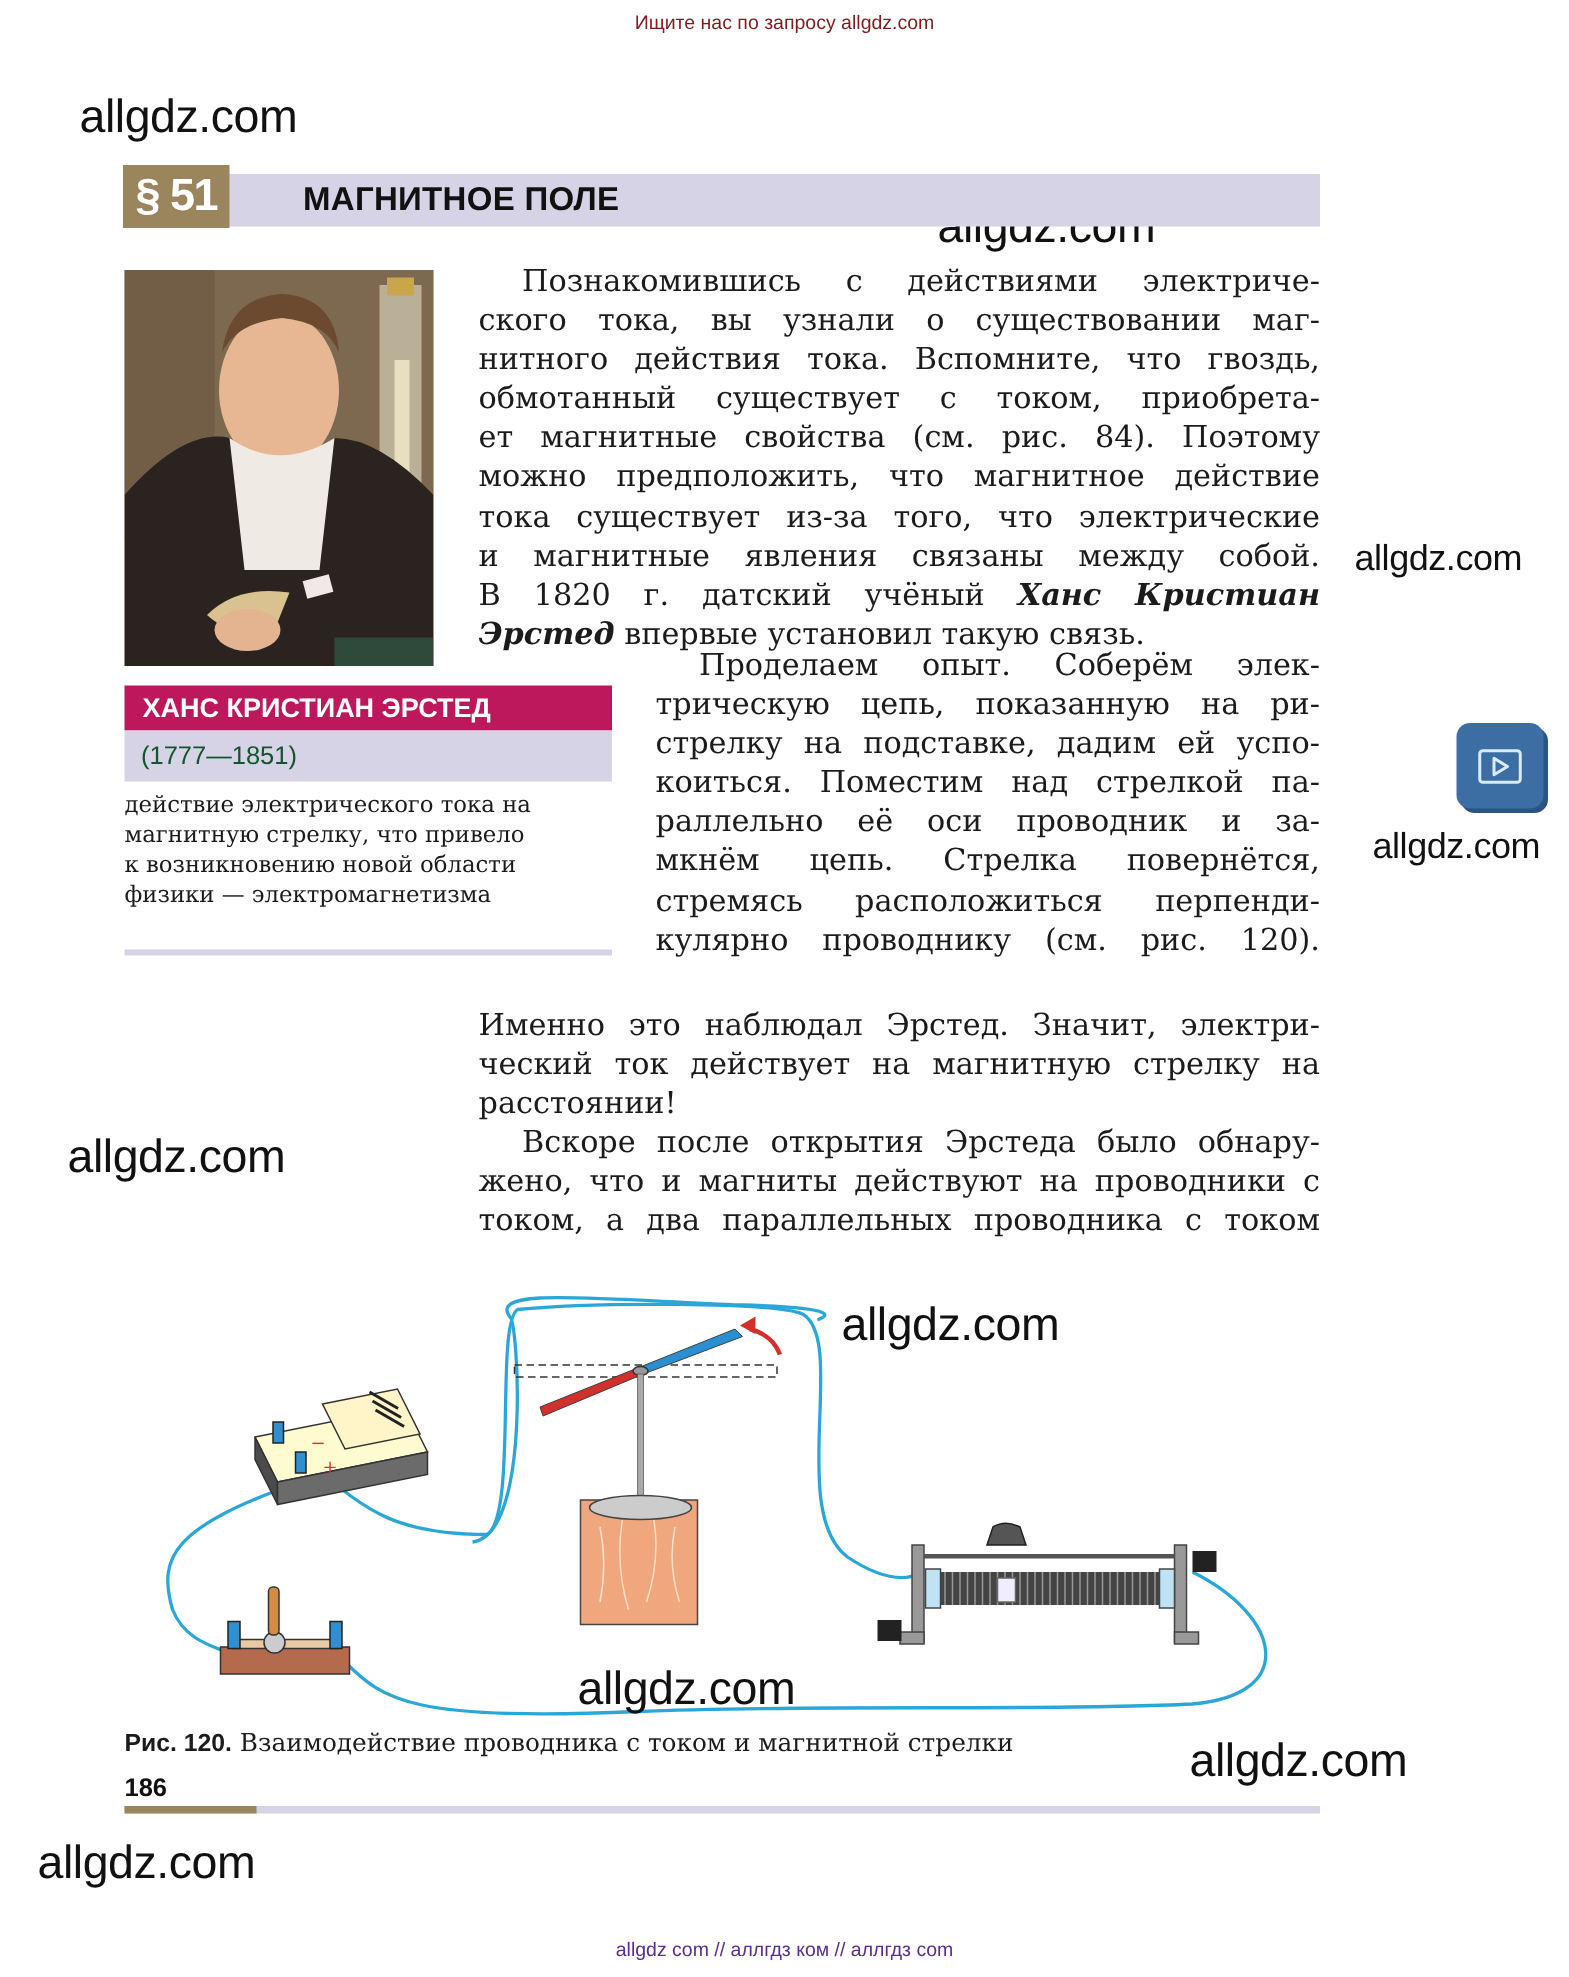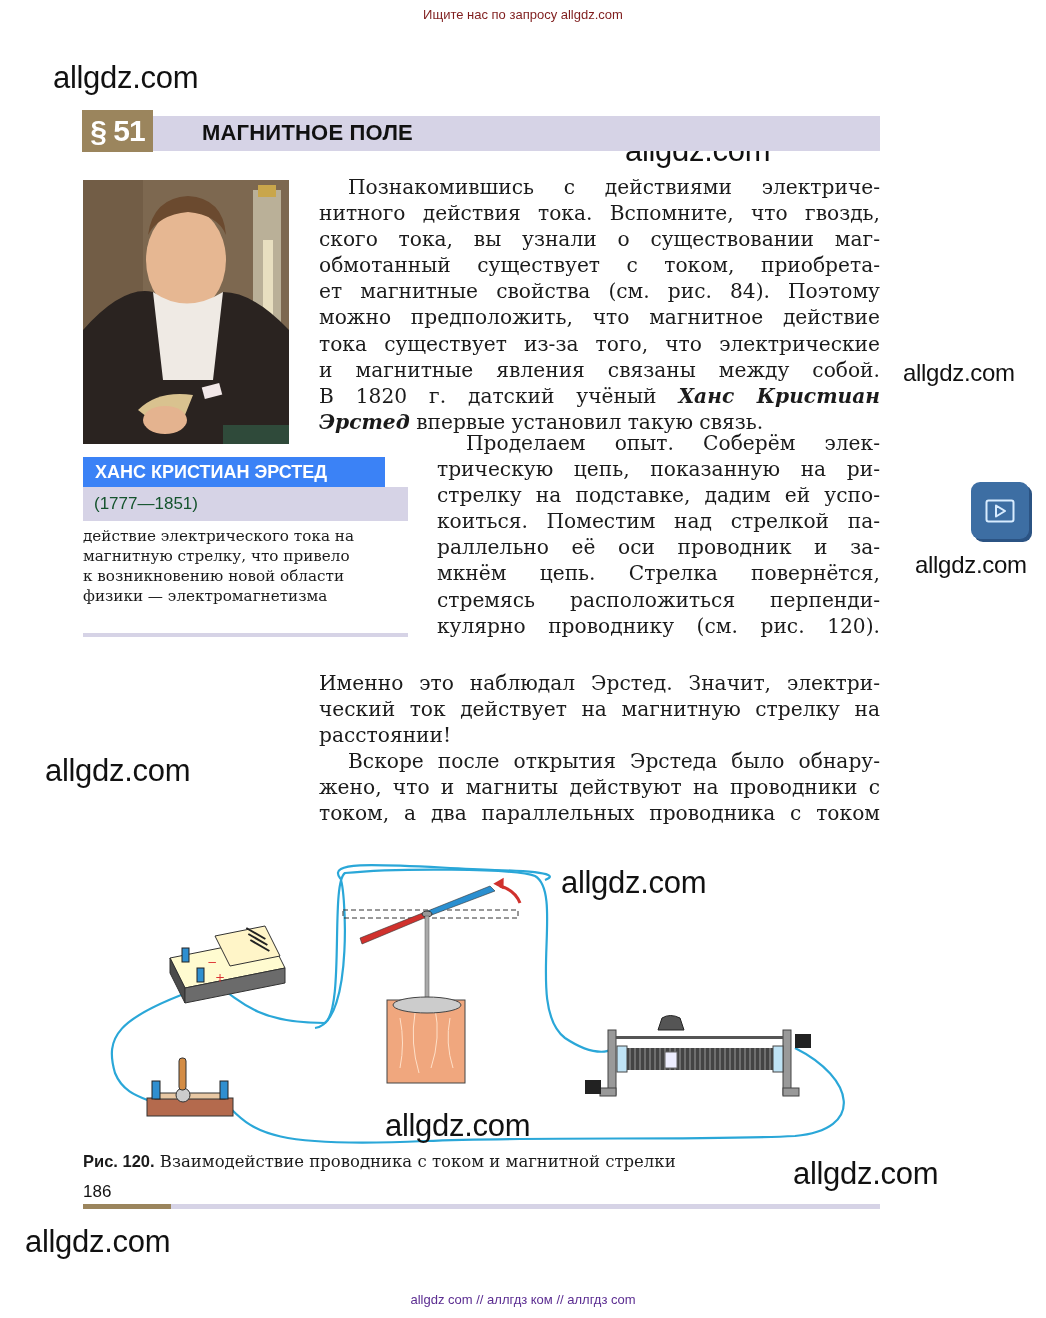--- a/index.html
+++ b/index.html
@@ -15,41 +15,41 @@
   .sec-bar { position: absolute; left: 82px; top: 116px; width: 798px; height: 35px; background: #d6d3e6; }
   .sec-num { position: absolute; left: 82px; top: 110px; width: 71px; height: 42px; background: #9b855d;
     color: #fff; font-family: "Liberation Sans", sans-serif; font-weight: bold; font-size: 30px;
     line-height: 42px; text-align: center; letter-spacing: -1px; }
   .sec-title { position: absolute; left: 202px; top: 120px; font-family: "Liberation Sans", sans-serif;
     font-weight: bold; font-size: 22px; color: #111; letter-spacing: 0.2px; }
 
   .portrait { position: absolute; left: 83px; top: 180px; width: 206px; height: 264px; overflow: hidden;
     background: linear-gradient(90deg, #6e5a44 0%, #8a7259 30%, #8c7760 60%, #a08a6a 80%, #7c6a52 100%); }
 
-  .bio-name { position: absolute; left: 83px; top: 457px; width: 302px; height: 30px; background: #3b82f6;
+  .bio-name { position: absolute; left: 83px; top: 457px; width: 325px; height: 30px; background: #be185d;
     color: #fff; font-family: "Liberation Sans", sans-serif; font-weight: bold; font-size: 18px;
     line-height: 30px; padding-left: 12px; }
   .bio-years { position: absolute; left: 83px; top: 487px; width: 325px; height: 34px; background: #d6d3e6;
     font-family: "Liberation Sans", sans-serif; font-size: 17px; line-height: 34px; padding-left: 11px; color: #14532d; }
   .bio-desc { position: absolute; left: 83px; top: 526px; width: 325px; font-size: 15.2px; line-height: 20px; color: #1a1a1a; }
   .bio-line { position: absolute; left: 83px; top: 633px; width: 325px; height: 4px; background: #d6d3e6; }
 
   .para { position: absolute; font-size: 20.2px; line-height: 26.1px; text-align: justify; color: #1b1b1b; }
   .para .ln { display: block; white-space: nowrap; text-align-last: justify; }
   .para .ln.last { text-align-last: left; }
   .para .ind { padding-left: 29px; }
   .bi { font-weight: bold; font-style: italic; }
 
   .video-btn { position: absolute; left: 971px; top: 482px; width: 58px; height: 57px; border-radius: 9px;
     background: #3d6ea3; box-shadow: 3px 3px 0 #2b5383; display: flex; align-items: center; justify-content: center; cursor: pointer; }
 
   .figure { position: absolute; left: 95px; top: 858px; width: 790px; height: 295px; }
   .caption { position: absolute; left: 83px; top: 1152px; font-size: 16.5px; color: #1b1b1b; white-space: nowrap; }
   .caption b { font-family: "Liberation Sans", sans-serif; font-weight: bold; }
-  .page-num { position: absolute; left: 83px; top: 1182px; font-family: "Liberation Sans", sans-serif; font-weight: normal; font-size: 17px; color: #111; }
+  .page-num { position: absolute; left: 83px; top: 1182px; font-family: "Liberation Sans", sans-serif; font-weight: bold; font-size: 17px; color: #111; }
   .foot-bar { position: absolute; left: 83px; top: 1204px; width: 797px; height: 5px; background: #d6d3e6; }
   .foot-bar .acc { position: absolute; left: 0; top: 0; width: 88px; height: 5px; background: #9b855d; }
 
   .bottom-links { position: absolute; top: 1292px; left: 0; width: 1046px; text-align: center;
     font-family: "Liberation Sans", sans-serif; font-size: 13px; color: #5b2d91; }
 </style>
 </head>
 <body>
 
 <div class="top-banner">Ищите нас по запросу allgdz.com</div>
@@ -91,22 +91,22 @@
 <div class="bio-desc">
   <div>действие электрического тока на</div>
   <div>магнитную стрелку, что привело</div>
   <div>к возникновению новой области</div>
   <div>физики — электромагнетизма</div>
 </div>
 <div class="bio-line"></div>
 
 <div class="para" style="left:319px;top:174px;width:561px">
   <span class="ln ind">Познакомившись с действиями электриче-</span>
+  <span class="ln">ского тока, вы узнали о существовании маг-</span>
   <span class="ln">нитного действия тока. Вспомните, что гвоздь,</span>
-  <span class="ln">ского тока, вы узнали о существовании маг-</span>
   <span class="ln">обмотанный существует с током, приобрета-</span>
   <span class="ln">ет магнитные свойства (см. рис. 84). Поэтому</span>
   <span class="ln">можно предположить, что магнитное действие</span>
   <span class="ln">тока существует из-за того, что электрические</span>
   <span class="ln">и магнитные явления связаны между собой.</span>
   <span class="ln"><span>В 1820 г. датский учёный </span><span class="bi">Ханс Кристиан</span></span>
   <span class="ln last"><span class="bi">Эрстед</span><span> впервые установил такую связь.</span></span>
 </div>
 
 <div class="para" style="left:437px;top:430px;width:443px">

